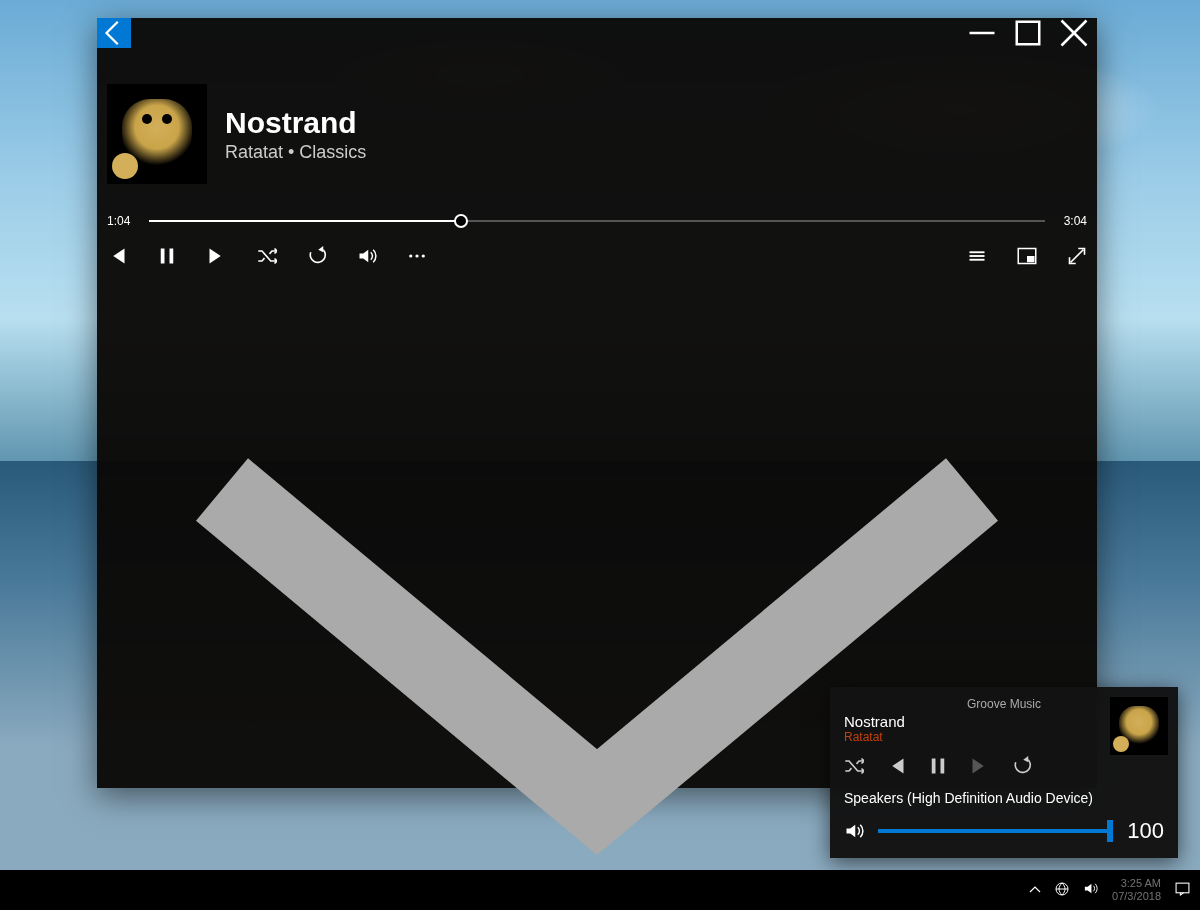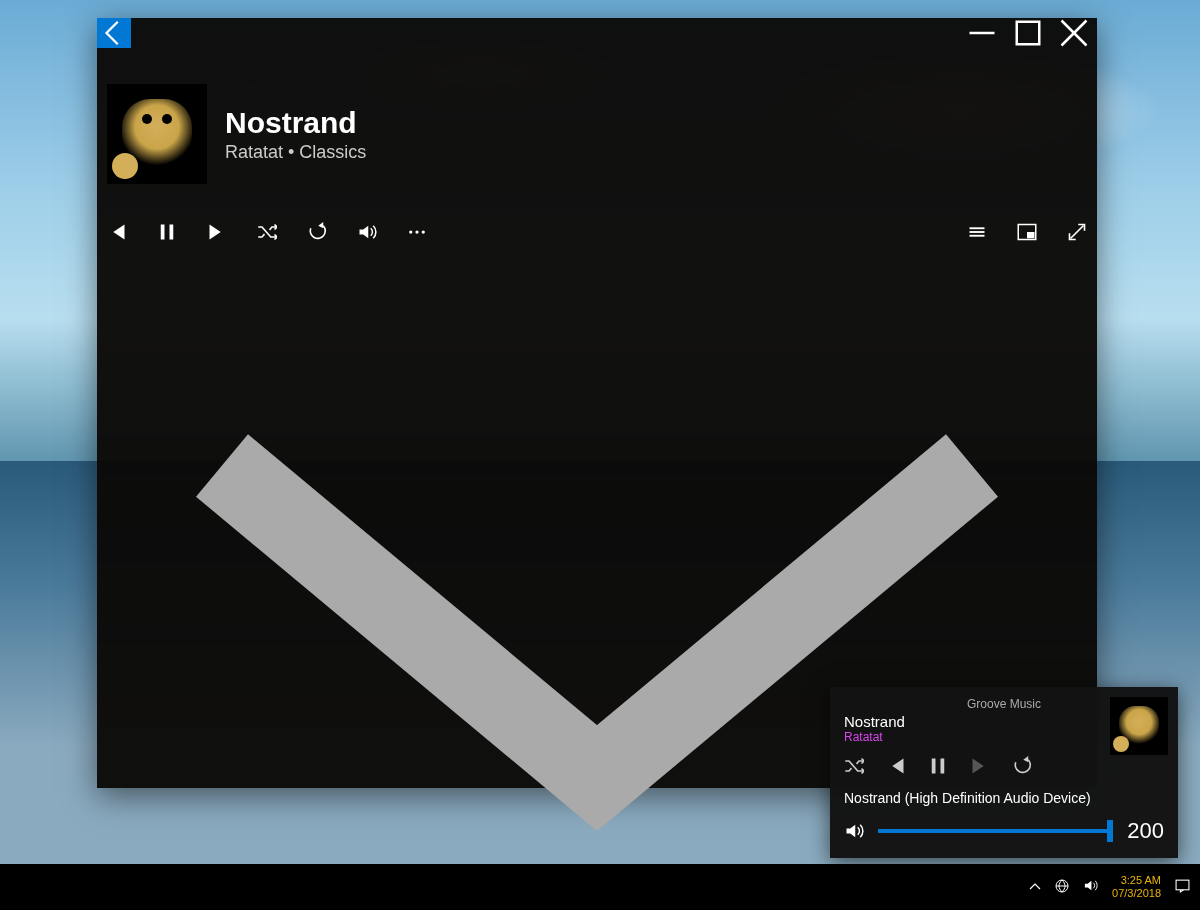--- a/index.html
+++ b/index.html
@@ -34,36 +34,36 @@
   .controls-row { display:flex; align-items:center; padding: 18px 10px; gap: 30px; }
   .ctrl { width:20px; height:20px; display:flex; align-items:center; justify-content:center; color:#fff; cursor:pointer; }
   .spacer { flex:1; }
   
   .expand-row { text-align:center; padding: 18px 0 4px 0; color:#999; }
   
   
   .flyout { position:absolute; right:22px; bottom:52px; width:348px; background: rgba(18,18,18,0.98); color:#fff; z-index:20; padding:10px 14px 14px 14px; box-shadow: 0 4px 20px rgba(0,0,0,0.6); }
   .fly-app { font-size:12px; color:#aaa;text-align:center; }
   .fly-track { font-size:15px; margin-top:2px; }
-  .fly-artist { font-size:12px; color:#d946ef; }
+  .fly-artist { font-size:12px; color:#c2410c; }
   .fly-art { position:absolute; right:10px; top:10px; width:58px; height:58px; background:#000; }
   .fly-art .lion { width:40px; height:40px; margin:9px; background: radial-gradient(circle at 50% 40%, #d4af5a 0%, #c9a449 40%, #000 70%); border-radius: 40% 40% 50% 50%; }
   .fly-art .badge { position:absolute; bottom:3px; left:3px; width:16px; height:16px; background:#d4af5a; border-radius:50%; }
   .fly-controls { display:flex; gap:22px; margin-top:12px; align-items:center; }
   .fly-controls .ctrl { color:#ccc; }
   .fly-controls .ctrl.disabled { color:#555; }
   .fly-device { font-size:14px; margin-top:14px; }
   .fly-vol { display:flex; align-items:center; gap:14px; margin-top:12px; }
   .vol-bar { flex:1; height:2px; background:#444; position:relative; }
   .vol-fill { position:absolute; left:0; top:-1px; height:4px; background:#0078d4; }
   .vol-thumb { position:absolute; top:50%; width:6px; height:22px; background:#0078d4; transform:translate(-50%,-50%); }
   .vol-val { font-size:22px; width:40px; text-align:right; }
   
   
-  .taskbar { position:absolute; left:0; right:0; bottom:0; height:46px; background:#000; z-index:30; display:flex; align-items:center; color:#eab308; font-size:12px; padding:16px 10px; }
+  .taskbar { position:absolute; left:0; right:0; bottom:0; height:40px; background:#000; z-index:30; display:flex; align-items:center; color:#737373; font-size:12px; padding:16px 10px; }
   .tray { margin-left:auto; display:flex; align-items:center; gap:14px; }
   .tray .dt { text-align:right; line-height:1.2; font-size:11px; }
   
   svg { width:100%; height:100%; }
 </style>
 </head>
 <body>
 
 <div class="desktop-bg"></div>
 
@@ -96,20 +96,28 @@
     <div class="album-art">
       <div class="lion"></div>
         <div class="badge"></div>
     </div>
     <div>
       <div class="track-title">Nostrand</div>
       <div class="track-sub">Ratatat • Classics</div>
     </div>
   </div>
 
+  <div class="progress-row">
+    <div class="time">1:04</div>
+    <div class="progress-bar">
+      <div class="progress-fill" style="width:34.8%"></div>
+      <div class="progress-thumb" style="left:34.8%"></div>
+    </div>
+    <div class="time right">3:04</div>
+  </div>
 
   <div class="controls-row">
     <div class="ctrl">
       <svg viewBox="0 0 16 16">
           <path d="M3 2v12M14 2 L5 8 L14 14 Z" fill="#fff"></path>
         </svg>
     </div>
     <div class="ctrl">
       <svg viewBox="0 0 16 16">
           <rect x="3" y="2" width="3" height="12" fill="#fff"></rect>
@@ -204,33 +212,33 @@
           <path d="M13 2v12M2 2 L11 8 L2 14 Z" fill="#555"></path>
         </svg>
     </div>
     <div class="ctrl">
       <svg viewBox="0 0 16 16">
           <path d="M13 3 A6 6 0 1 1 3 5" stroke="#ccc" stroke-width="1.3" fill="none"></path>
           <path d="M13 0 L13 5 L9 3 Z" fill="#ccc"></path>
         </svg>
     </div>
   </div>
-  <div class="fly-device">Nostrand (High Definition Audio Device)</div>
+  <div class="fly-device">Speakers (High Definition Audio Device)</div>
   <div class="fly-vol">
     <div class="ctrl">
       <svg viewBox="0 0 16 16">
           <path d="M2 6v4h3l4 3V3L5 6Z" fill="#fff"></path>
           <path d="M11 5a4 4 0 0 1 0 6M13 3a7 7 0 0 1 0 10" stroke="#fff" stroke-width="1.2" fill="none"></path>
         </svg>
     </div>
     <div class="vol-bar">
       <div class="vol-fill" style="width:100%"></div>
       <div class="vol-thumb" style="left:100%"></div>
     </div>
-    <div class="vol-val">200</div>
+    <div class="vol-val">100</div>
   </div>
 </div>
 
 <div class="taskbar">
   <div class="tray">
     <span>
       <svg viewBox="0 0 12 8" width="12" height="8">
           <path d="M1 6 L6 1 L11 6" stroke="#fff" stroke-width="1.2" fill="none"></path>
         </svg>
     </span>

